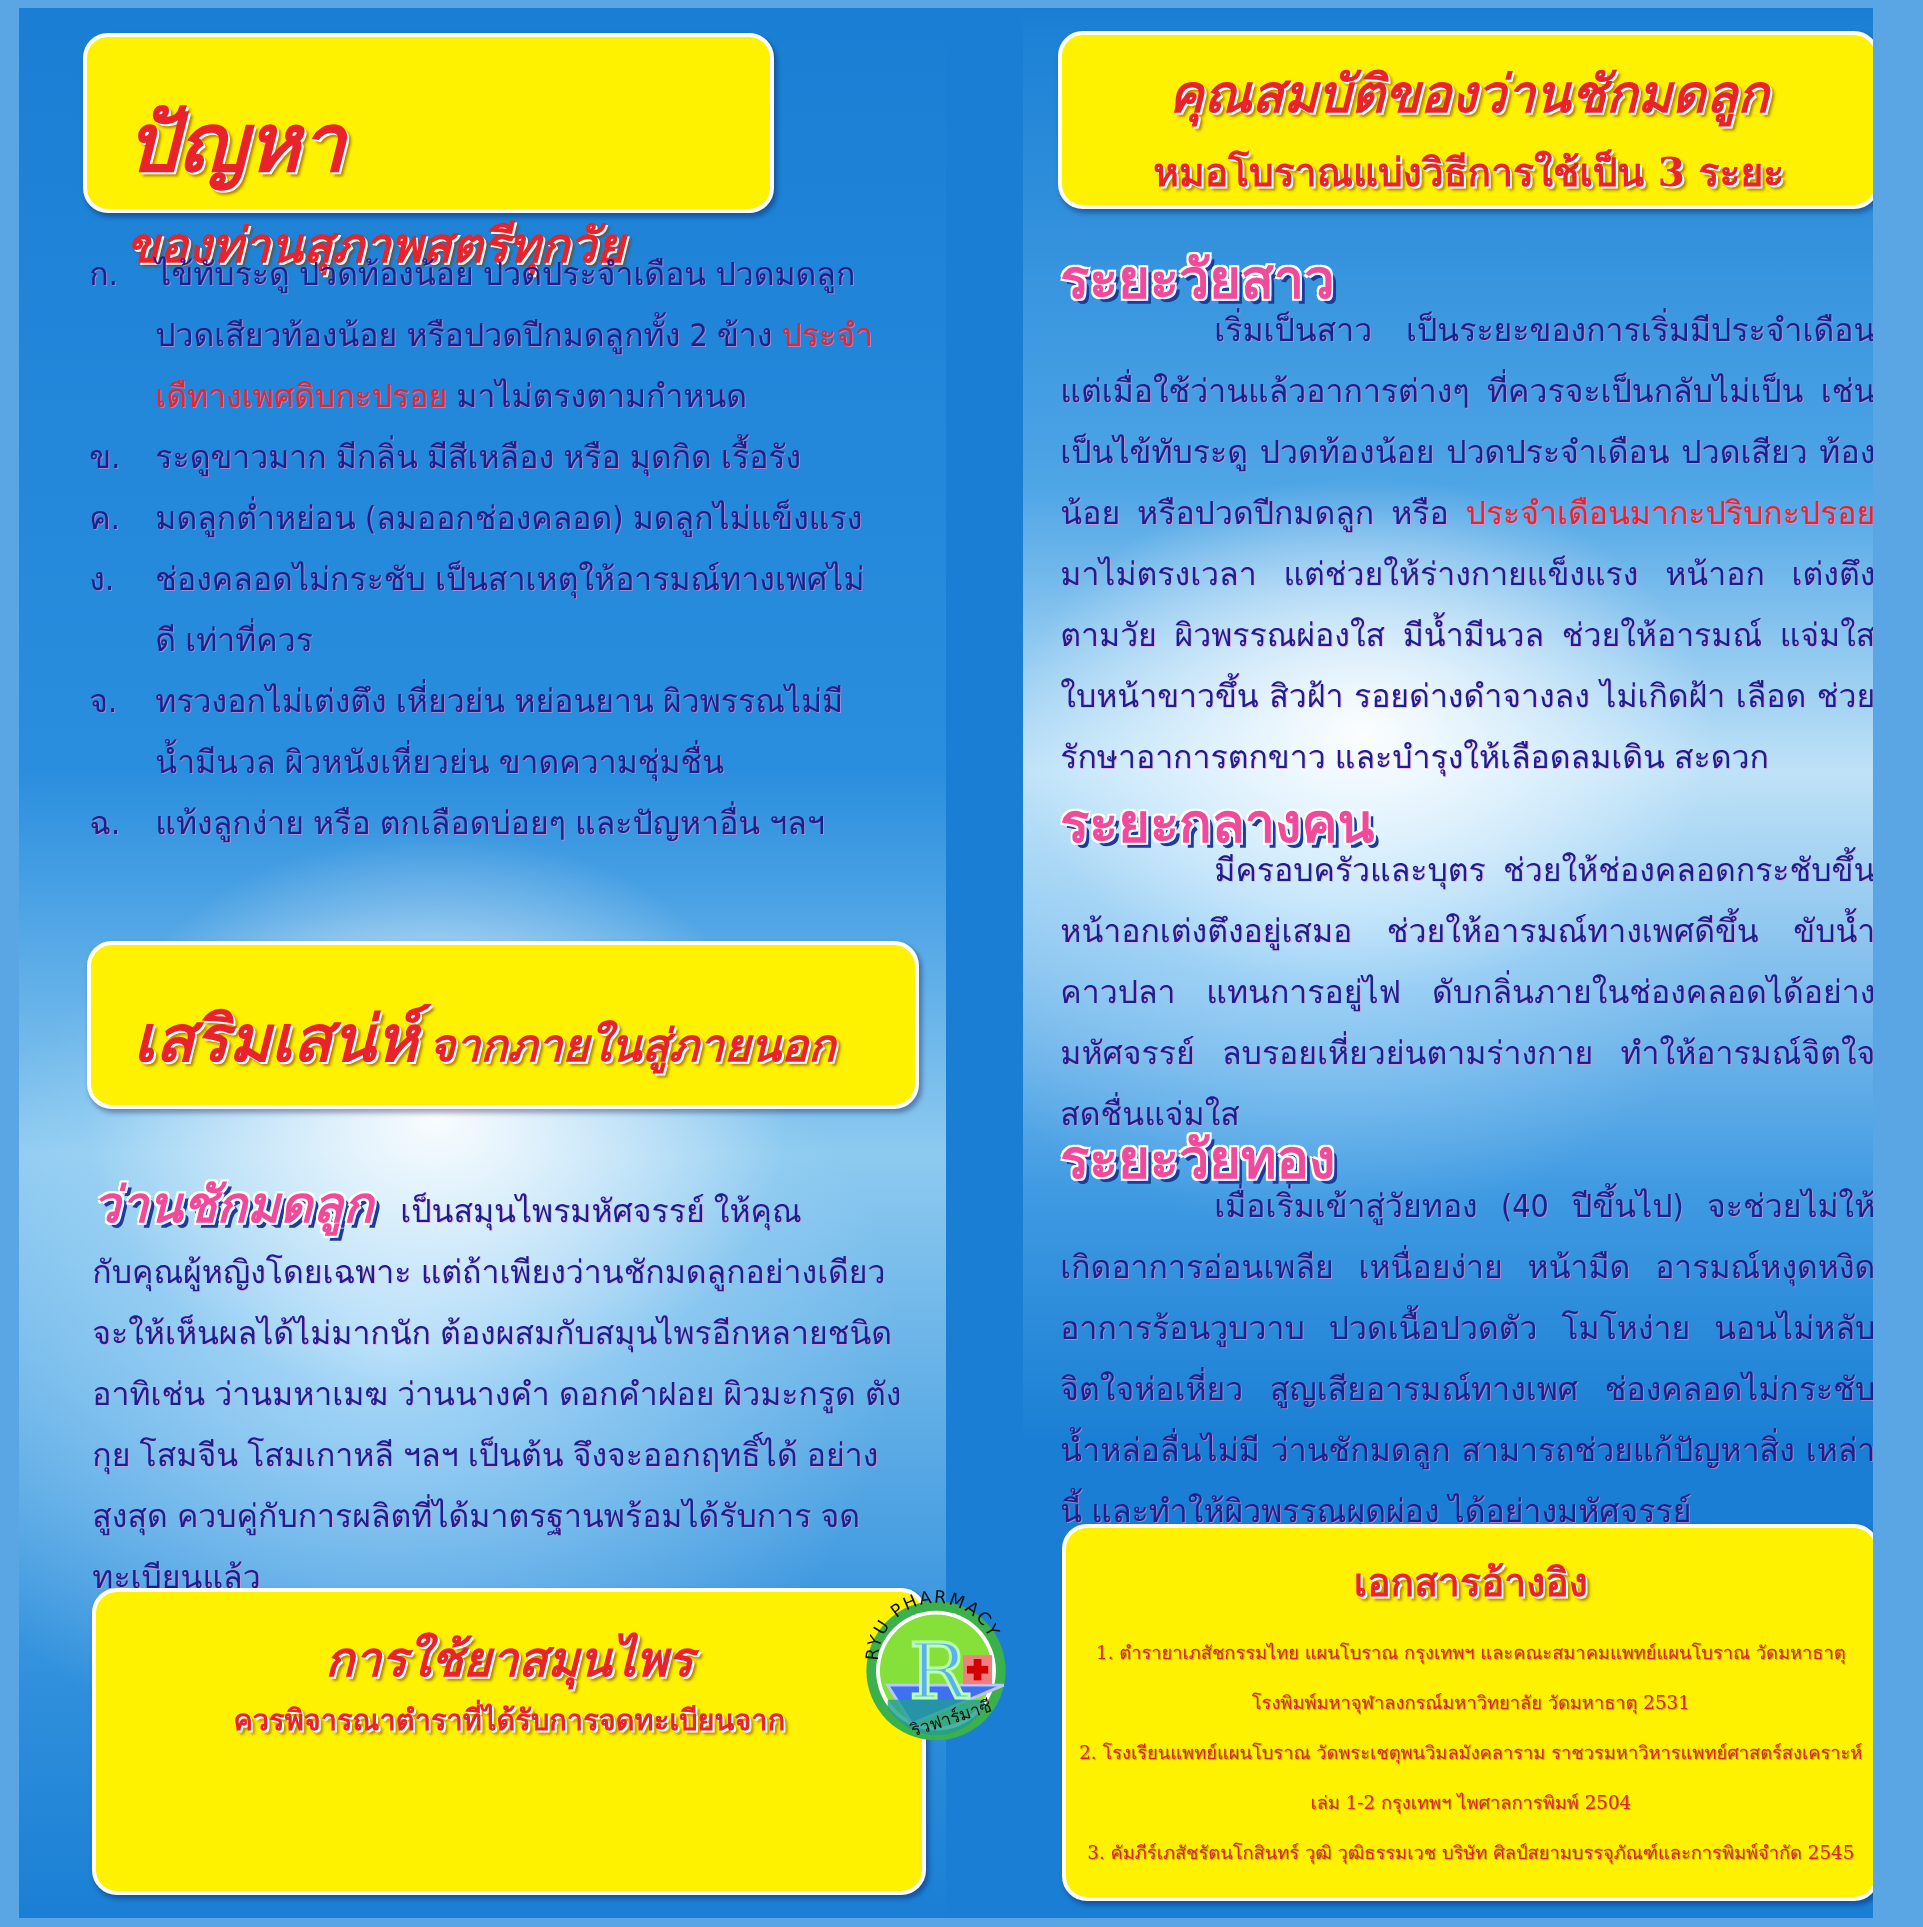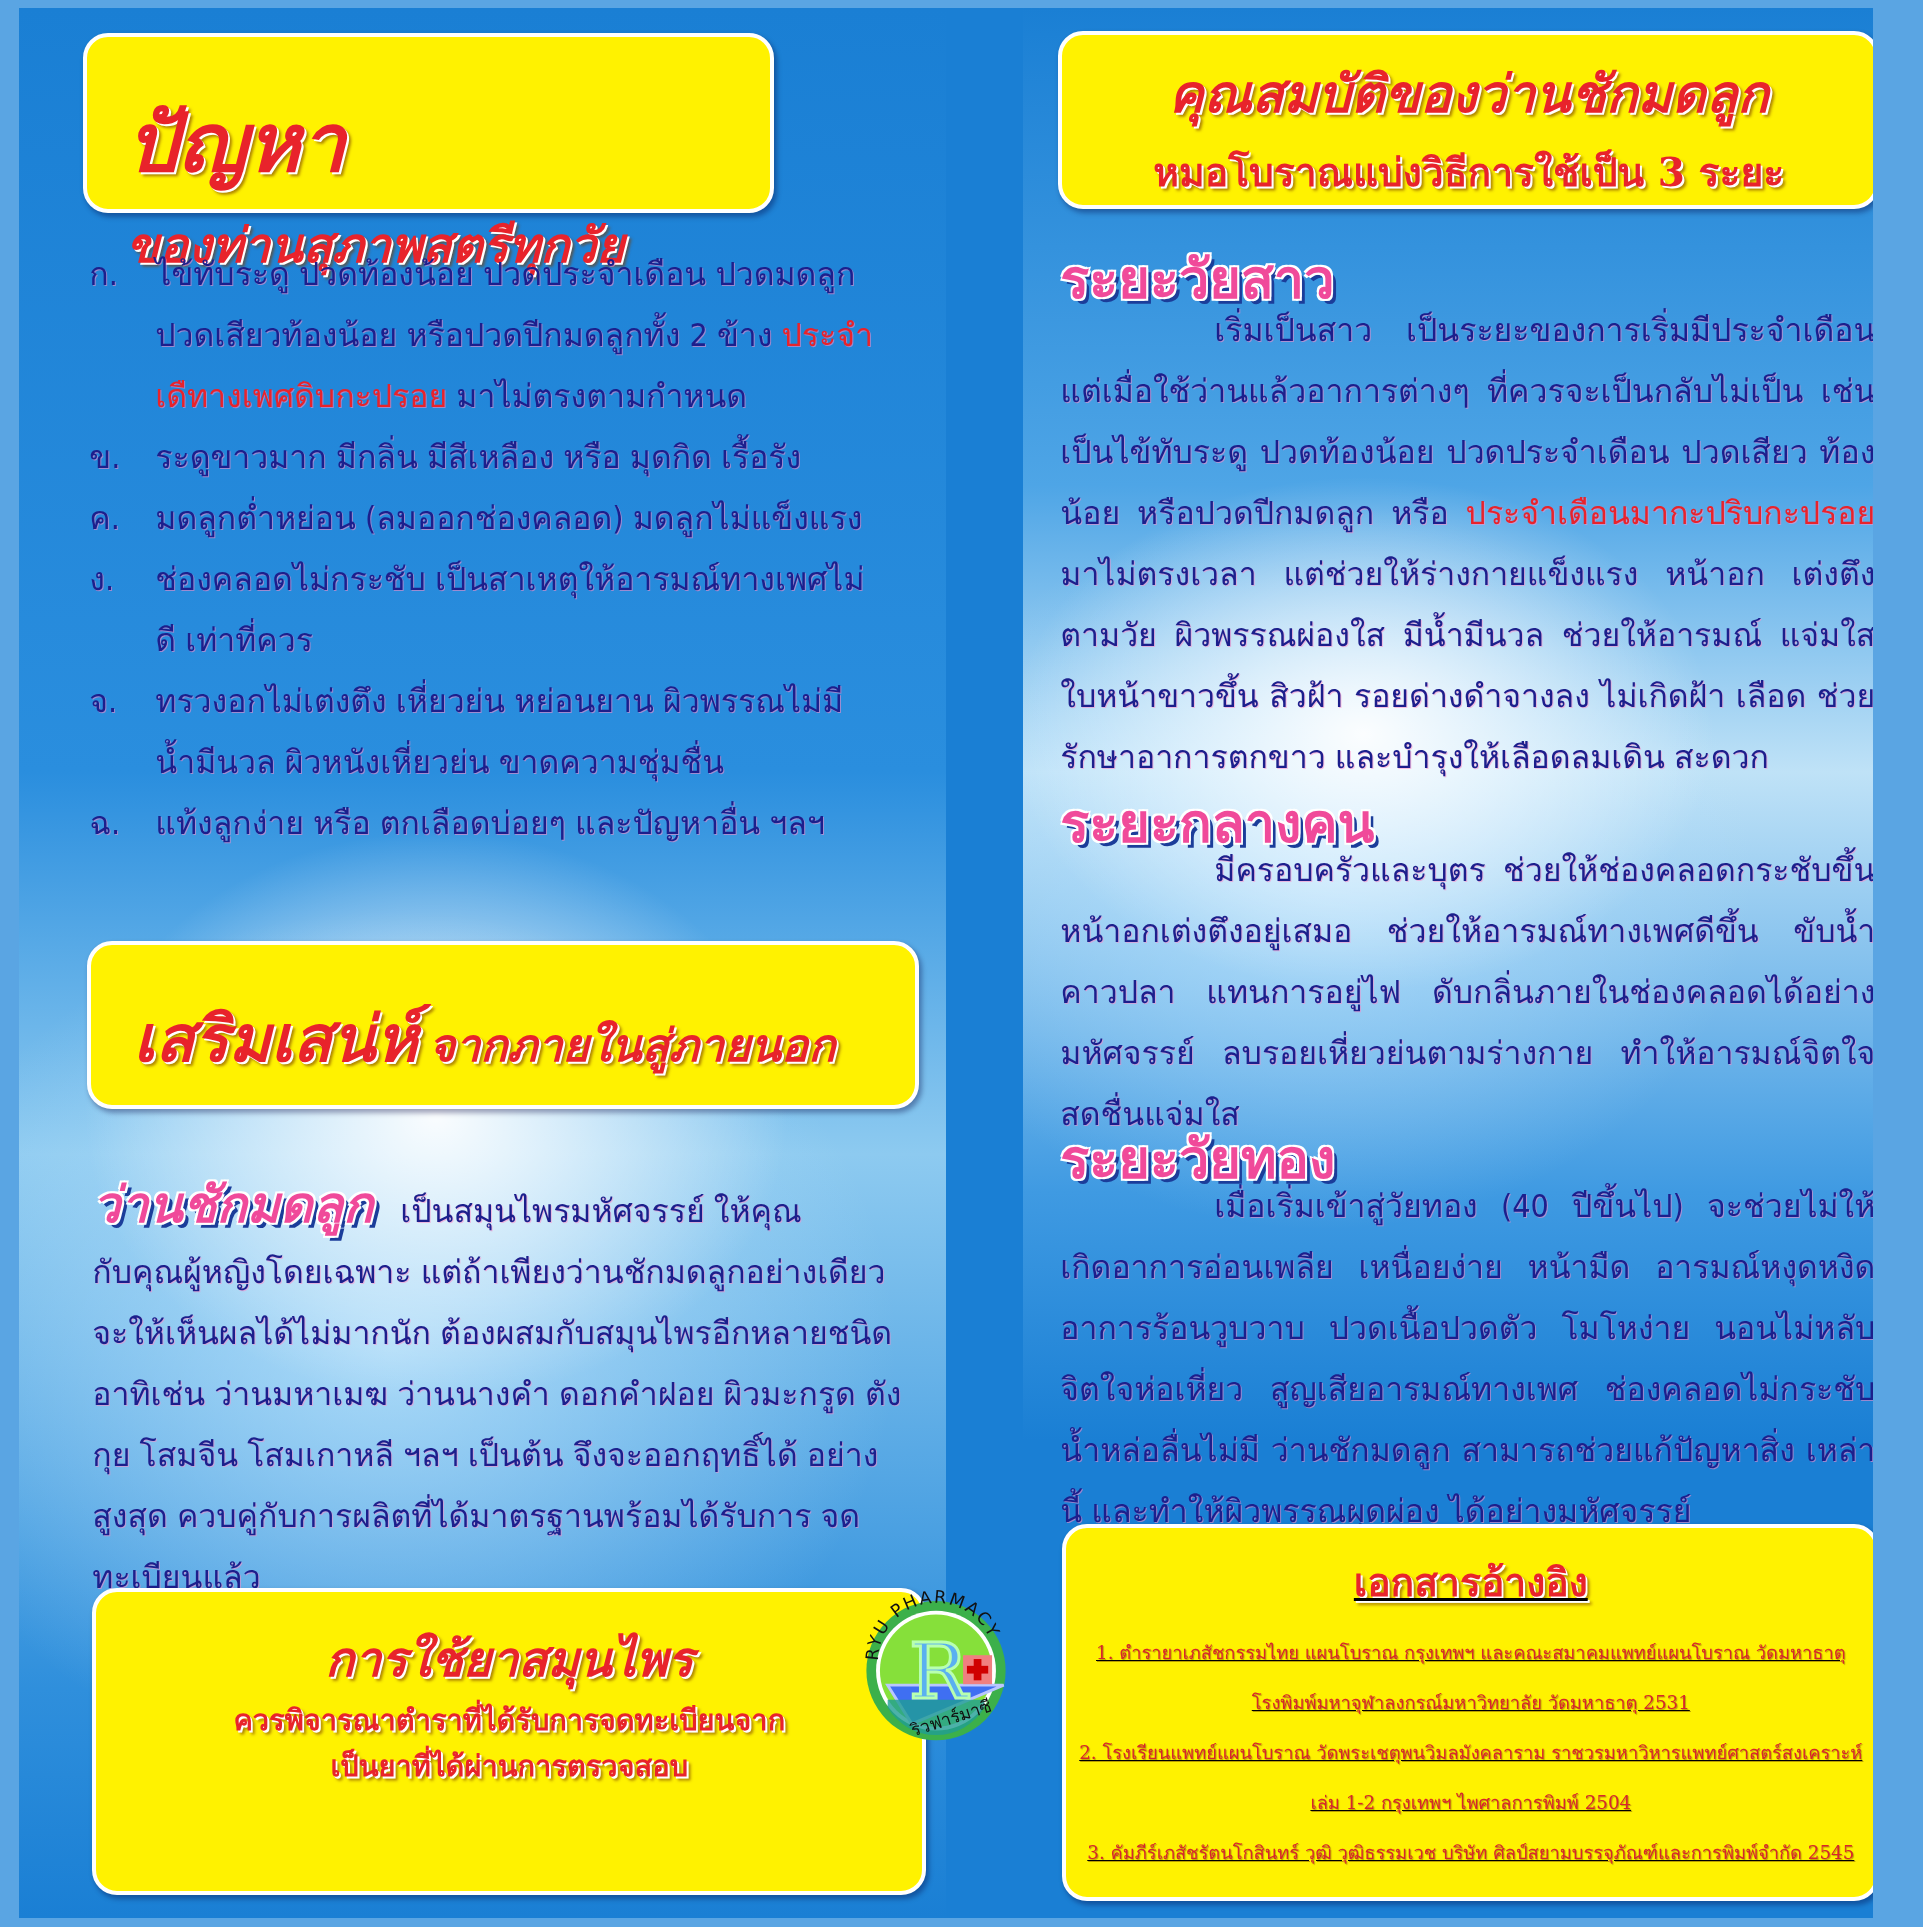--- a/index.html
+++ b/index.html
@@ -110,21 +110,20 @@
 
     <div class="body-text" style="position:absolute; left:73px; top:1166px; width:838px;">
       <span class="pink-title" style="font-style:italic; font-size:50px; font-family:'DejaVu Serif',serif;">ว่านชักมดลูก</span>
       <span style="margin-left:18px;">เป็นสมุนไพรมหัศจรรย์ ให้คุณ</span><br>
       <span>กับคุณผู้หญิงโดยเฉพาะ แต่ถ้าเพียงว่านชักมดลูกอย่างเดียว จะให้เห็นผลได้ไม่มากนัก ต้องผสมกับสมุนไพรอีกหลายชนิด อาทิเช่น ว่านมหาเมฆ ว่านนางคำ ดอกคำฝอย ผิวมะกรูด ตังกุย โสมจีน โสมเกาหลี ฯลฯ เป็นต้น จึงจะออกฤทธิ์ได้ อย่างสูงสุด ควบคู่กับการผลิตที่ได้มาตรฐานพร้อมได้รับการ จดทะเบียนแล้ว</span>
     </div>
 
     <div class="yellow-box" style="left:73px; top:1580px; width:834px; height:307px; text-align:center;">
       <div class="deco-title" style="font-size:48px; margin-top:29px;">การใช้ยาสมุนไพร</div>
       <div class="deco-title" style="font-style:normal; font-size:29px; line-height:46px;">ควรพิจารณาตำราที่ได้รับการจดทะเบียนจาก</div>
-      <div class="deco-title" style="font-style:normal; font-size:29px; line-height:46px;">เป็นยาที่ได้ผ่านการตรวจสอบ</div>
     </div>
 
     <div class="logo" style="left:830px; top:1566px; width:174px; height:174px;">
       <svg width="174" height="174" viewBox="0 0 180 180">
         <defs>
           <path id="arcTop" d="M30,90 A60,60 0 0,1 150,90"></path>
         </defs>
         <circle cx="90" cy="100" r="72" fill="#3cb04a"></circle>
         <circle cx="90" cy="100" r="62" fill="#ffffff"></circle>
         <circle cx="90" cy="100" r="58" fill="#86e03a"></circle>
@@ -153,21 +152,21 @@
     <div class="body-text" style="position:absolute; left:37px; top:292px; width:815px; text-align:justify; text-indent:154px;">
       <span>เริ่มเป็นสาว  เป็นระยะของการเริ่มมีประจำเดือน แต่เมื่อใช้ว่านแล้วอาการต่างๆ ที่ควรจะเป็นกลับไม่เป็น เช่น เป็นไข้ทับระดู  ปวดท้องน้อย  ปวดประจำเดือน  ปวดเสียว ท้องน้อย   หรือปวดปีกมดลูก  หรือ </span><span class="red-text">ประจำเดือนมากะปริบกะปรอย</span><span>  มาไม่ตรงเวลา แต่ช่วยให้ร่างกายแข็งแรง หน้าอก เต่งตึงตามวัย  ผิวพรรณผ่องใส มีน้ำมีนวล  ช่วยให้อารมณ์ แจ่มใส ใบหน้าขาวขึ้น สิวฝ้า รอยด่างดำจางลง   ไม่เกิดฝ้า เลือด   ช่วยรักษาอาการตกขาว   และบำรุงให้เลือดลมเดิน สะดวก</span>
     </div>
 
     <div class="pink-title" style="position:absolute; left:37px; top:772px; font-size:54px;">ระยะกลางคน</div>
     <div class="body-text" style="position:absolute; left:37px; top:832px; width:815px; text-align:justify; text-indent:154px;">มีครอบครัวและบุตร ช่วยให้ช่องคลอดกระชับขึ้น หน้าอกเต่งตึงอยู่เสมอ   ช่วยให้อารมณ์ทางเพศดีขึ้น  ขับน้ำ คาวปลา  แทนการอยู่ไฟ  ดับกลิ่นภายในช่องคลอดได้อย่าง มหัศจรรย์  ลบรอยเหี่ยวย่นตามร่างกาย  ทำให้อารมณ์จิตใจ สดชื่นแจ่มใส</div>
 
     <div class="pink-title" style="position:absolute; left:37px; top:1108px; font-size:54px;">ระยะวัยทอง</div>
     <div class="body-text" style="position:absolute; left:37px; top:1168px; width:815px; text-align:justify; text-indent:154px;">เมื่อเริ่มเข้าสู่วัยทอง  (40 ปีขึ้นไป) จะช่วยไม่ให้ เกิดอาการอ่อนเพลีย เหนื่อยง่าย หน้ามืด อารมณ์หงุดหงิด อาการร้อนวูบวาบ ปวดเนื้อปวดตัว โมโหง่าย นอนไม่หลับ จิตใจห่อเหี่ยว สูญเสียอารมณ์ทางเพศ ช่องคลอดไม่กระชับ น้ำหล่อลื่นไม่มี  ว่านชักมดลูก  สามารถช่วยแก้ปัญหาสิ่ง เหล่านี้ และทำให้ผิวพรรณผุดผ่อง ได้อย่างมหัศจรรย์</div>
 
-    <div class="yellow-box" style="left:39px; top:1516px; width:817px; height:377px;text-decoration:underline;">
+    <div class="yellow-box" style="left:39px; top:1516px; width:817px; height:377px;">
       <div class="deco-title" style="font-style:normal; font-size:39px; text-align:center; margin-top:23px; margin-bottom:15.4px;">เอกสารอ้างอิง</div>
       <div class="ref-line">1. ตำรายาเภสัชกรรมไทย แผนโบราณ กรุงเทพฯ และคณะสมาคมแพทย์แผนโบราณ วัดมหาธาตุ</div>
       <div class="ref-line">โรงพิมพ์มหาจุฬาลงกรณ์มหาวิทยาลัย วัดมหาธาตุ 2531</div>
       <div class="ref-line">2. โรงเรียนแพทย์แผนโบราณ วัดพระเชตุพนวิมลมังคลาราม ราชวรมหาวิหารแพทย์ศาสตร์สงเคราะห์</div>
       <div class="ref-line">เล่ม 1-2 กรุงเทพฯ ไพศาลการพิมพ์ 2504</div>
       <div class="ref-line">3. คัมภีร์เภสัชรัตนโกสินทร์ วุฒิ วุฒิธรรมเวช บริษัท ศิลป์สยามบรรจุภัณฑ์และการพิมพ์จำกัด 2545</div>
     </div>
   </div>
 </div>
 

